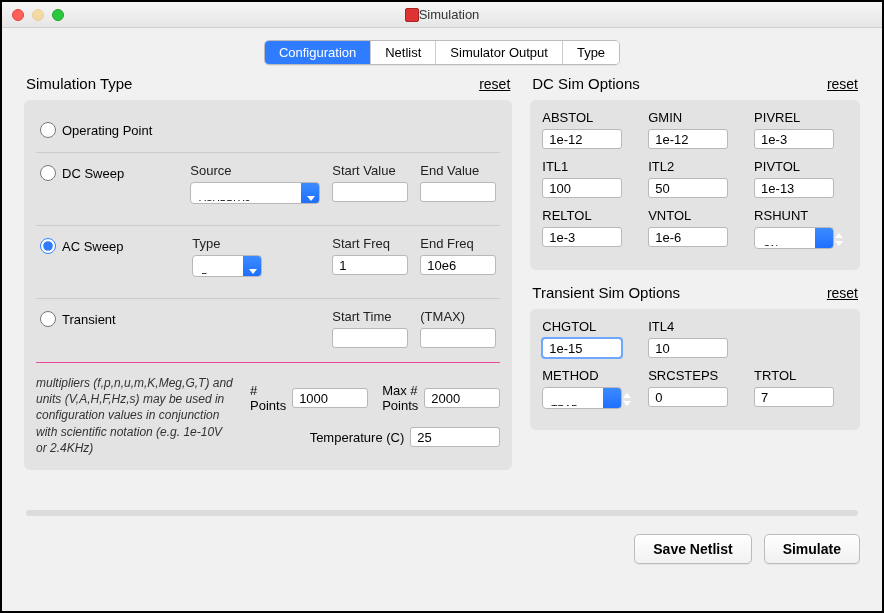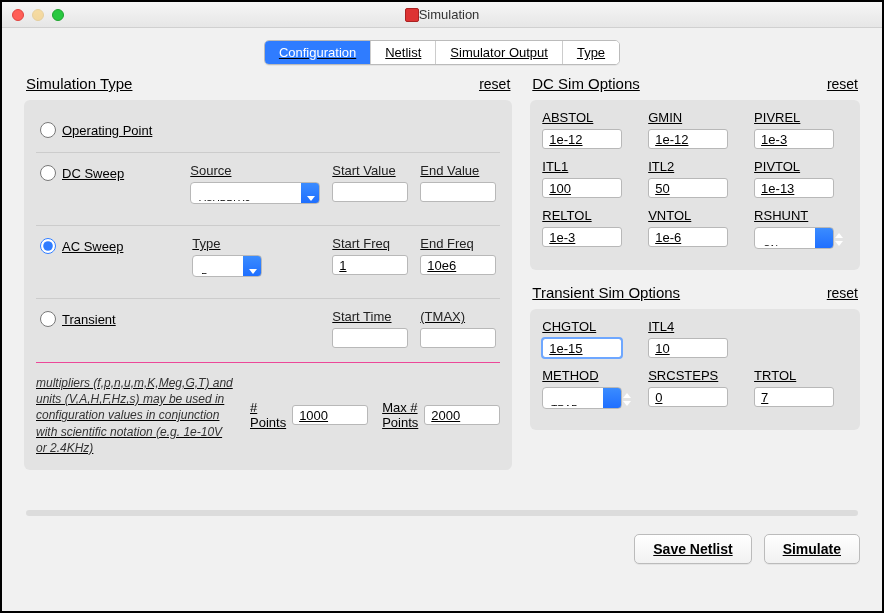--- a/index.html
+++ b/index.html
@@ -44,21 +44,20 @@
   }
   .app-icon {
     display:inline-block; width:14px; height:14px;
     background:#d33; border:1px solid #a22; border-radius:2px;
   }
   .content {
     flex:1;
     padding: 12px 22px 16px 22px;
     display:flex;
     flex-direction:column;
-    text-decoration:underline;
   }
   .tabs-row {
     display:flex; justify-content:center; margin-bottom:10px;
   }
   .tabs {
     display:flex;
     border:1px solid #bbb; border-radius:5px;
     overflow:hidden; background:#fff;
     box-shadow: 0 1px 0 rgba(0,0,0,.05);
   }
@@ -357,20 +356,24 @@
               <div style="display:flex; gap:14px; align-items:center">
                 <div class="inline-field">
                   <label># Points</label>
                   <input type="text" value="1000" style="">
                 </div>
                 <div class="inline-field">
                   <label>Max # Points</label>
                   <input type="text" value="2000" style="">
                 </div>
               </div>
+              <div class="inline-field" style="justify-content:flex-end">
+                <label>Temperature (C)</label>
+                <input type="text" class="w-wide" value="25" style="">
+              </div>
             </div>
           </div>
 
         </div>
       </div>
 
       <div class="right-col">
 
         <div class="panel-head">
           <div class="panel-title">DC Sim Options</div>

